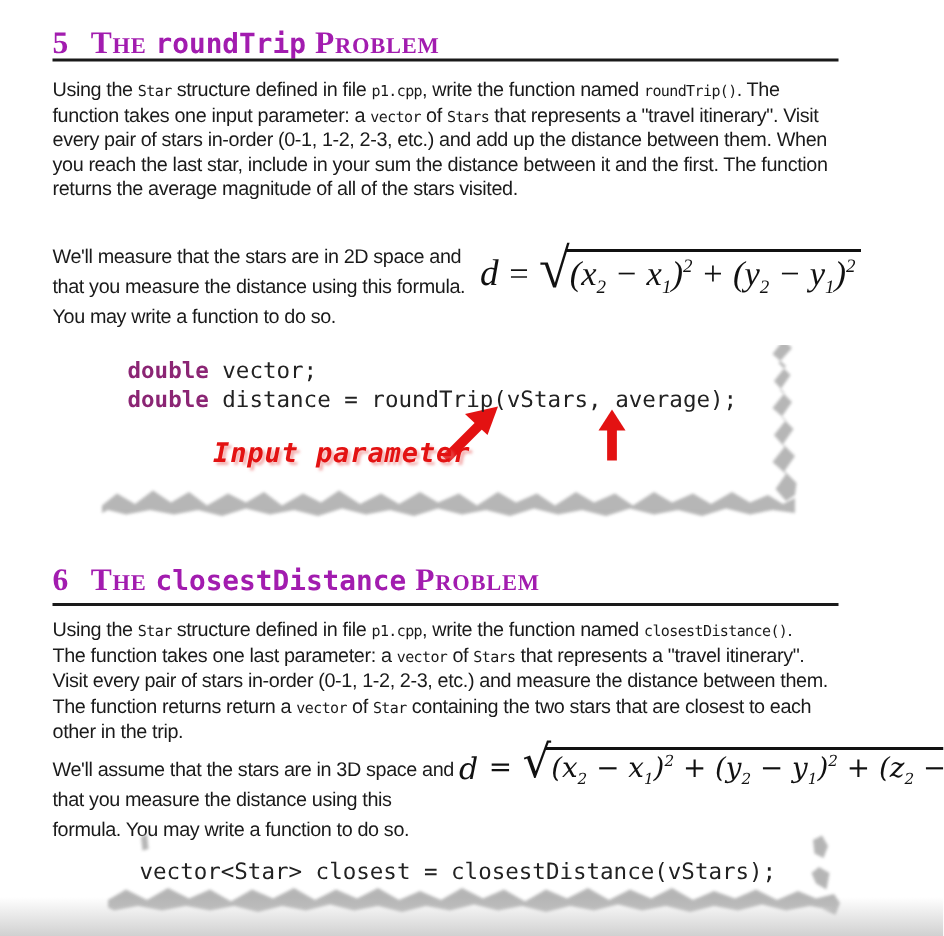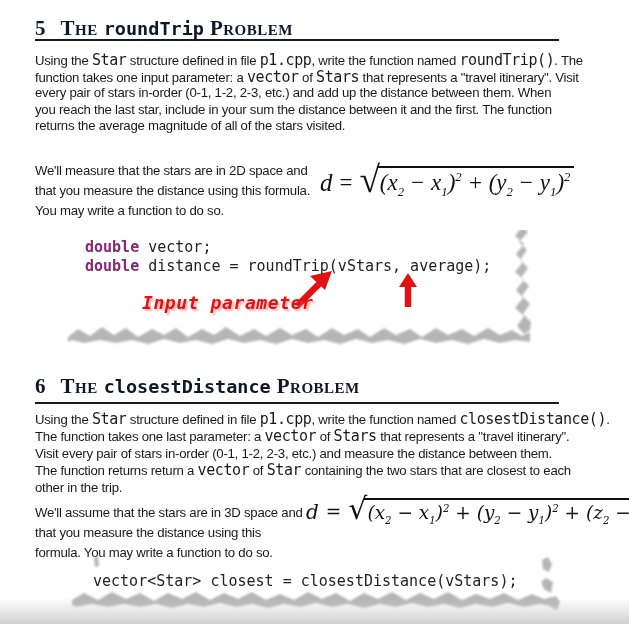--- a/index.html
+++ b/index.html
@@ -5,37 +5,37 @@
   html,body{margin:0;padding:0;}
   body{background:#fff;}
   .page{
     position:relative;width:629px;height:624px;background:#ffffff;overflow:hidden;
     font-family:"Liberation Sans",sans-serif;color:var(--c-text,#1a1a1a);
   }
   
   .sec-head{
     position:absolute;left:35px;white-space:nowrap;
     font-family:"Liberation Serif",serif;font-weight:bold;font-size:21px;line-height:24px;
-    color:#0f172a;
+    color:#a21caf;
   }
   .sec-head .h-num{margin-right:15px;}
   .sec-head .sc{font-variant:small-caps;letter-spacing:.5px;margin-right:6px;}
   .sec-head .sc:last-child{margin-right:0;}
   .sec-head .h-code{
     font-family:"DejaVu Sans Mono",monospace;font-size:18.5px;font-weight:bold;margin-right:6px;
   }
   .rule{position:absolute;left:35px;width:524px;height:2px;background:var(--c-rule,#1a1a1a);}
   
   .para{position:absolute;left:35px;font-size:13.2px;letter-spacing:-0.25px;}
   .para .tline{white-space:pre;}
   .p-main5 .tline{height:16.5px;line-height:16.5px;}
   .p-aside5 .tline{height:20px;line-height:20px;}
   .p-main6 .tline{height:17px;line-height:17px;}
   .p-aside6 .tline{height:20px;line-height:20px;}
-  .seg-code{font-family:"DejaVu Sans Mono",monospace;font-size:15px;letter-spacing:-0.4px;}
+  .seg-code{font-family:"DejaVu Sans Mono",monospace;font-size:10px;letter-spacing:-0.4px;}
   
   .formula{
     position:absolute;display:flex;align-items:center;white-space:nowrap;
     font-family:"Liberation Serif",serif;font-style:italic;color:#111;
   }
   .formula-2d{left:320px;top:166px;font-size:23px;}
   .formula-3d{left:306px;top:498px;font-size:18.5px;font-family:"DejaVu Serif",serif;}
   .f-lhs{font-size:1.08em;margin-right:7px;}
   .f-eq{font-style:normal;margin-right:7px;}
   .rad{font-style:normal;font-size:1.62em;line-height:.8;transform:translateY(-3px);margin-right:-3px;}

